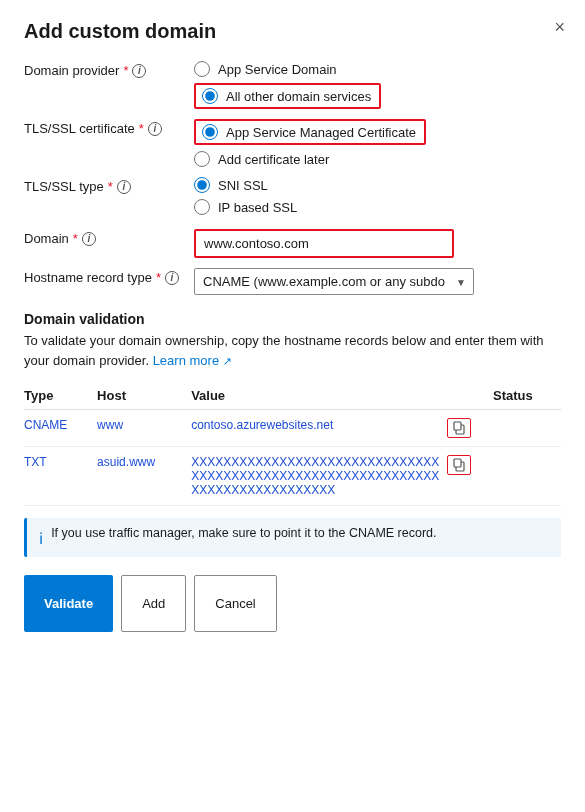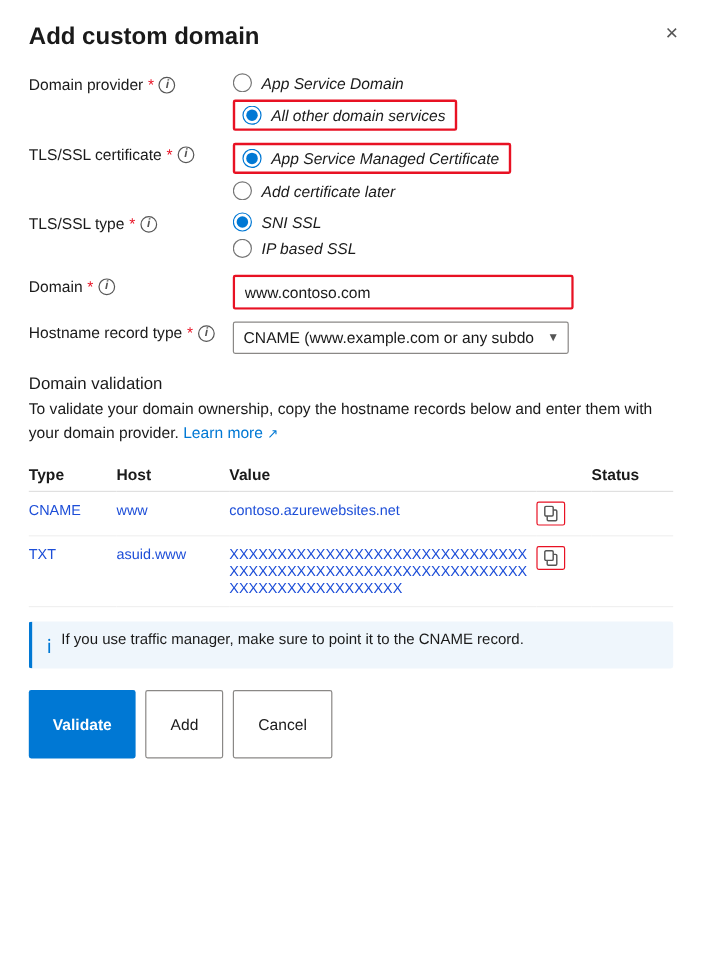--- a/index.html
+++ b/index.html
@@ -78,21 +78,20 @@
     }
     .radio-option input[type="radio"] {
       accent-color: #0078d4;
       width: 16px;
       height: 16px;
       cursor: pointer;
     }
     .radio-label {
       font-size: 13px;
       color: #1a1a1a;
-      font-style: italic;
     }
     .highlighted-option {
       border: 2px solid #e81123;
       border-radius: 2px;
       padding: 3px 8px 3px 6px;
       display: flex;
       align-items: center;
       gap: 8px;
     }
     .description-text {
@@ -114,21 +113,21 @@
       position: relative;
       border: 2px solid #e81123;
       border-radius: 2px;
       display: inline-block;
     }
     .domain-input {
       border: none;
       outline: none;
       padding: 5px 8px;
       font-size: 13px;
-      width: 280px;
+      width: 256px;
       color: #1a1a1a;
     }
     .select-wrapper {
       position: relative;
       display: inline-block;
     }
     .form-select {
       appearance: none;
       border: 1px solid #8a8886;
       border-radius: 2px;
@@ -144,21 +143,21 @@
       position: absolute;
       right: 8px;
       top: 50%;
       transform: translateY(-50%);
       pointer-events: none;
       font-size: 10px;
       color: #555;
     }
     .section-title {
       font-size: 14px;
-      font-weight: 400;
+      font-weight: 700;
       color: #1a1a1a;
       margin-bottom: 4px;
     }
     .section-desc {
       font-size: 13px;
       color: #1a1a1a;
       line-height: 1.5;
       margin-bottom: 12px;
     }
     .section-desc a {

